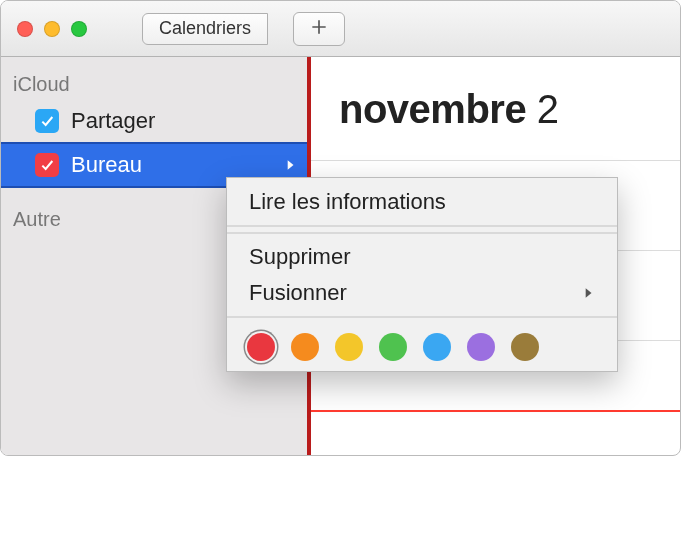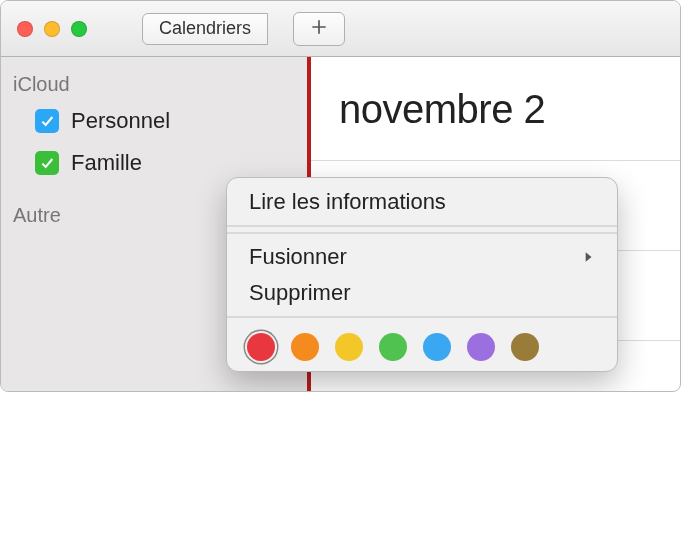--- a/index.html
+++ b/index.html
@@ -1,16 +1,16 @@
 <!DOCTYPE html>
 <html><head>
 <meta charset="utf-8">
 <style>
   html,body{margin:0;padding:0;font-family:-apple-system,"Helvetica Neue",Helvetica,Arial,sans-serif;}
-  .frame{width:681px;height:392px;position:relative;overflow:hidden;background:#fff;border:1px solid #bbb;border-radius:8px;box-sizing:border-box;}
+  .frame{width:681px;height:456px;position:relative;overflow:hidden;background:#fff;border:1px solid #bbb;border-radius:8px;box-sizing:border-box;}
 
   
   .titlebar{height:55px;display:flex;align-items:center;border-bottom:1px solid #b3b3b3;
     background:linear-gradient(#f7f7f7,#e6e6e6);}
   .traffic{display:flex;gap:11px;padding-left:16px;}
   .traffic span{width:16px;height:16px;border-radius:50%;display:block;border:1px solid rgba(0,0,0,.15);box-sizing:border-box;}
   .traffic .red{background:#ff5f57;} .traffic .yellow{background:#febc2e;} .traffic .green{background:#28c840;}
   .seg{margin-left:55px;display:flex;}
   .seg button{font-size:18px;height:32px;padding:0 16px;border:1px solid #b0b0b0;background:linear-gradient(#fdfdfd,#f0f0f0);border-radius:6px 0 0 6px;color:#333;}
   .add-btn{margin-left:25px;width:50px;height:32px;border:1px solid #b0b0b0;border-radius:6px;background:linear-gradient(#fdfdfd,#f0f0f0);display:flex;align-items:center;justify-content:center;}
@@ -22,28 +22,28 @@
   .cal-item{display:flex;align-items:center;height:42px;padding:0 10px 0 34px;font-size:22px;color:#222;position:relative;}
   .cal-item.selected{background:#2f6fe8;color:#fff;border-top:2px solid #1d4eb3;border-bottom:2px solid #1d4eb3;}
   .cal-item .chev{position:absolute;right:10px;}
   .cal-item .chev svg{width:14px;height:14px;fill:#fff;}
   .check{width:24px;height:24px;border-radius:5px;margin-right:12px;display:flex;align-items:center;justify-content:center;flex:0 0 auto;}
   .check svg{width:16px;height:16px;stroke:#fff;stroke-width:3;fill:none;}
   .check.blue{background:#2aa7f5;} .check.red{background:#f13e45;} .check.green{background:#3bbf3b;} .check.orange{background:#f5a623;}
 
   .main{flex:1;position:relative;}
   .month-title{font-size:40px;font-weight:500;color:#222;padding:30px 0 18px 28px;letter-spacing:-0.5px;}
-  .month-title b{font-weight:400;}
+  .month-title b{font-weight:700;}
   .grid{position:absolute;top:103px;left:0;right:0;bottom:0;}
   .grid .hline{position:absolute;left:0;right:0;border-top:1px solid #dcdcdc;}
   .grid .now{position:absolute;left:0;right:0;border-top:2px solid #ff3b30;}
   .time-lbl{position:absolute;right:20px;font-size:17px;color:#6d28d9;}
 
   
-  .ctx{position:absolute;left:225px;top:176px;width:390px;background:#f1f1f1;border:1px solid #bcbcbc;border-radius:12px;box-shadow:0 12px 30px rgba(0,0,0,.25);padding:6px 0;}
+  .ctx{position:absolute;left:225px;top:176px;width:390px;background:#f1f1f1;border:1px solid #bcbcbc;border-radius:0;box-shadow:0 12px 30px rgba(0,0,0,.25);padding:6px 0;}
   .ctx .mi{font-size:22px;color:#222;padding:5px 22px;display:flex;align-items:center;justify-content:space-between;}
   .ctx hr{border:none;border-top:2px solid #d9d9d9;margin:5px 0;}
   .ctx .mi .sub svg{width:14px;height:14px;fill:#555;}
   .swatches{display:flex;gap:16px;padding:10px 20px 4px;}
   .sw{width:28px;height:28px;border-radius:50%;}
   .sw.sel{box-shadow:0 0 0 2px #f1f1f1,0 0 0 3.5px #888;}
 </style>
 </head>
 <body>
 
@@ -71,32 +71,36 @@
 
     <div class="sidebar">
       <div class="group-label">iCloud</div>
 
       <div class="cal-item">
         <span class="check blue">
           <svg viewBox="0 0 24 24">
               <polyline points="5 13 10 18 20 6"></polyline>
             </svg>
           </span>
-        <span>Personnel</span>
+        <span>Partager</span>
       </div>
 
-
-      <div class="cal-item">
-        <span class="check green">
+      <div class="cal-item selected">
+        <span class="check red">
           <svg viewBox="0 0 24 24">
               <polyline points="5 13 10 18 20 6"></polyline>
             </svg>
           </span>
-        <span>Famille</span>
+        <span>Bureau</span>
+        <span class="chev">
+          <svg viewBox="0 0 24 24">
+              <path d="M8 4l10 8-10 8z"></path>
+            </svg></span>
       </div>
+
 
 
       <div class="group-label" style="margin-top:14px;">Autre</div>
     </div>
 
     <div class="main">
       <div class="month-title">
         <b>novembre</b> <span>2</span>
       </div>
       <div class="grid">
@@ -110,29 +114,29 @@
     </div>
   </div>
 
   <div class="ctx">
     <div class="mi">
       <span>Lire les informations</span>
       </div>
     <hr>
     <hr>
     <div class="mi">
+      <span>Supprimer</span>
+      </div>
+    <div class="mi">
       <span>Fusionner</span>
       <span class="sub">
         <svg viewBox="0 0 24 24">
             <path d="M8 4l10 8-10 8z"></path>
           </svg></span>
     </div>
-    <div class="mi">
-      <span>Supprimer</span>
-      </div>
     <hr>
     <div class="swatches">
       <span class="sw sel" style="background:#e9373f"></span>
       <span class="sw" style="background:#f58b1e"></span>
       <span class="sw" style="background:#f3c62a"></span>
       <span class="sw" style="background:#4fc24f"></span>
       <span class="sw" style="background:#3aa7f2"></span>
       <span class="sw" style="background:#9b6fe0"></span>
       <span class="sw" style="background:#9a7c3a"></span>
     </div>

